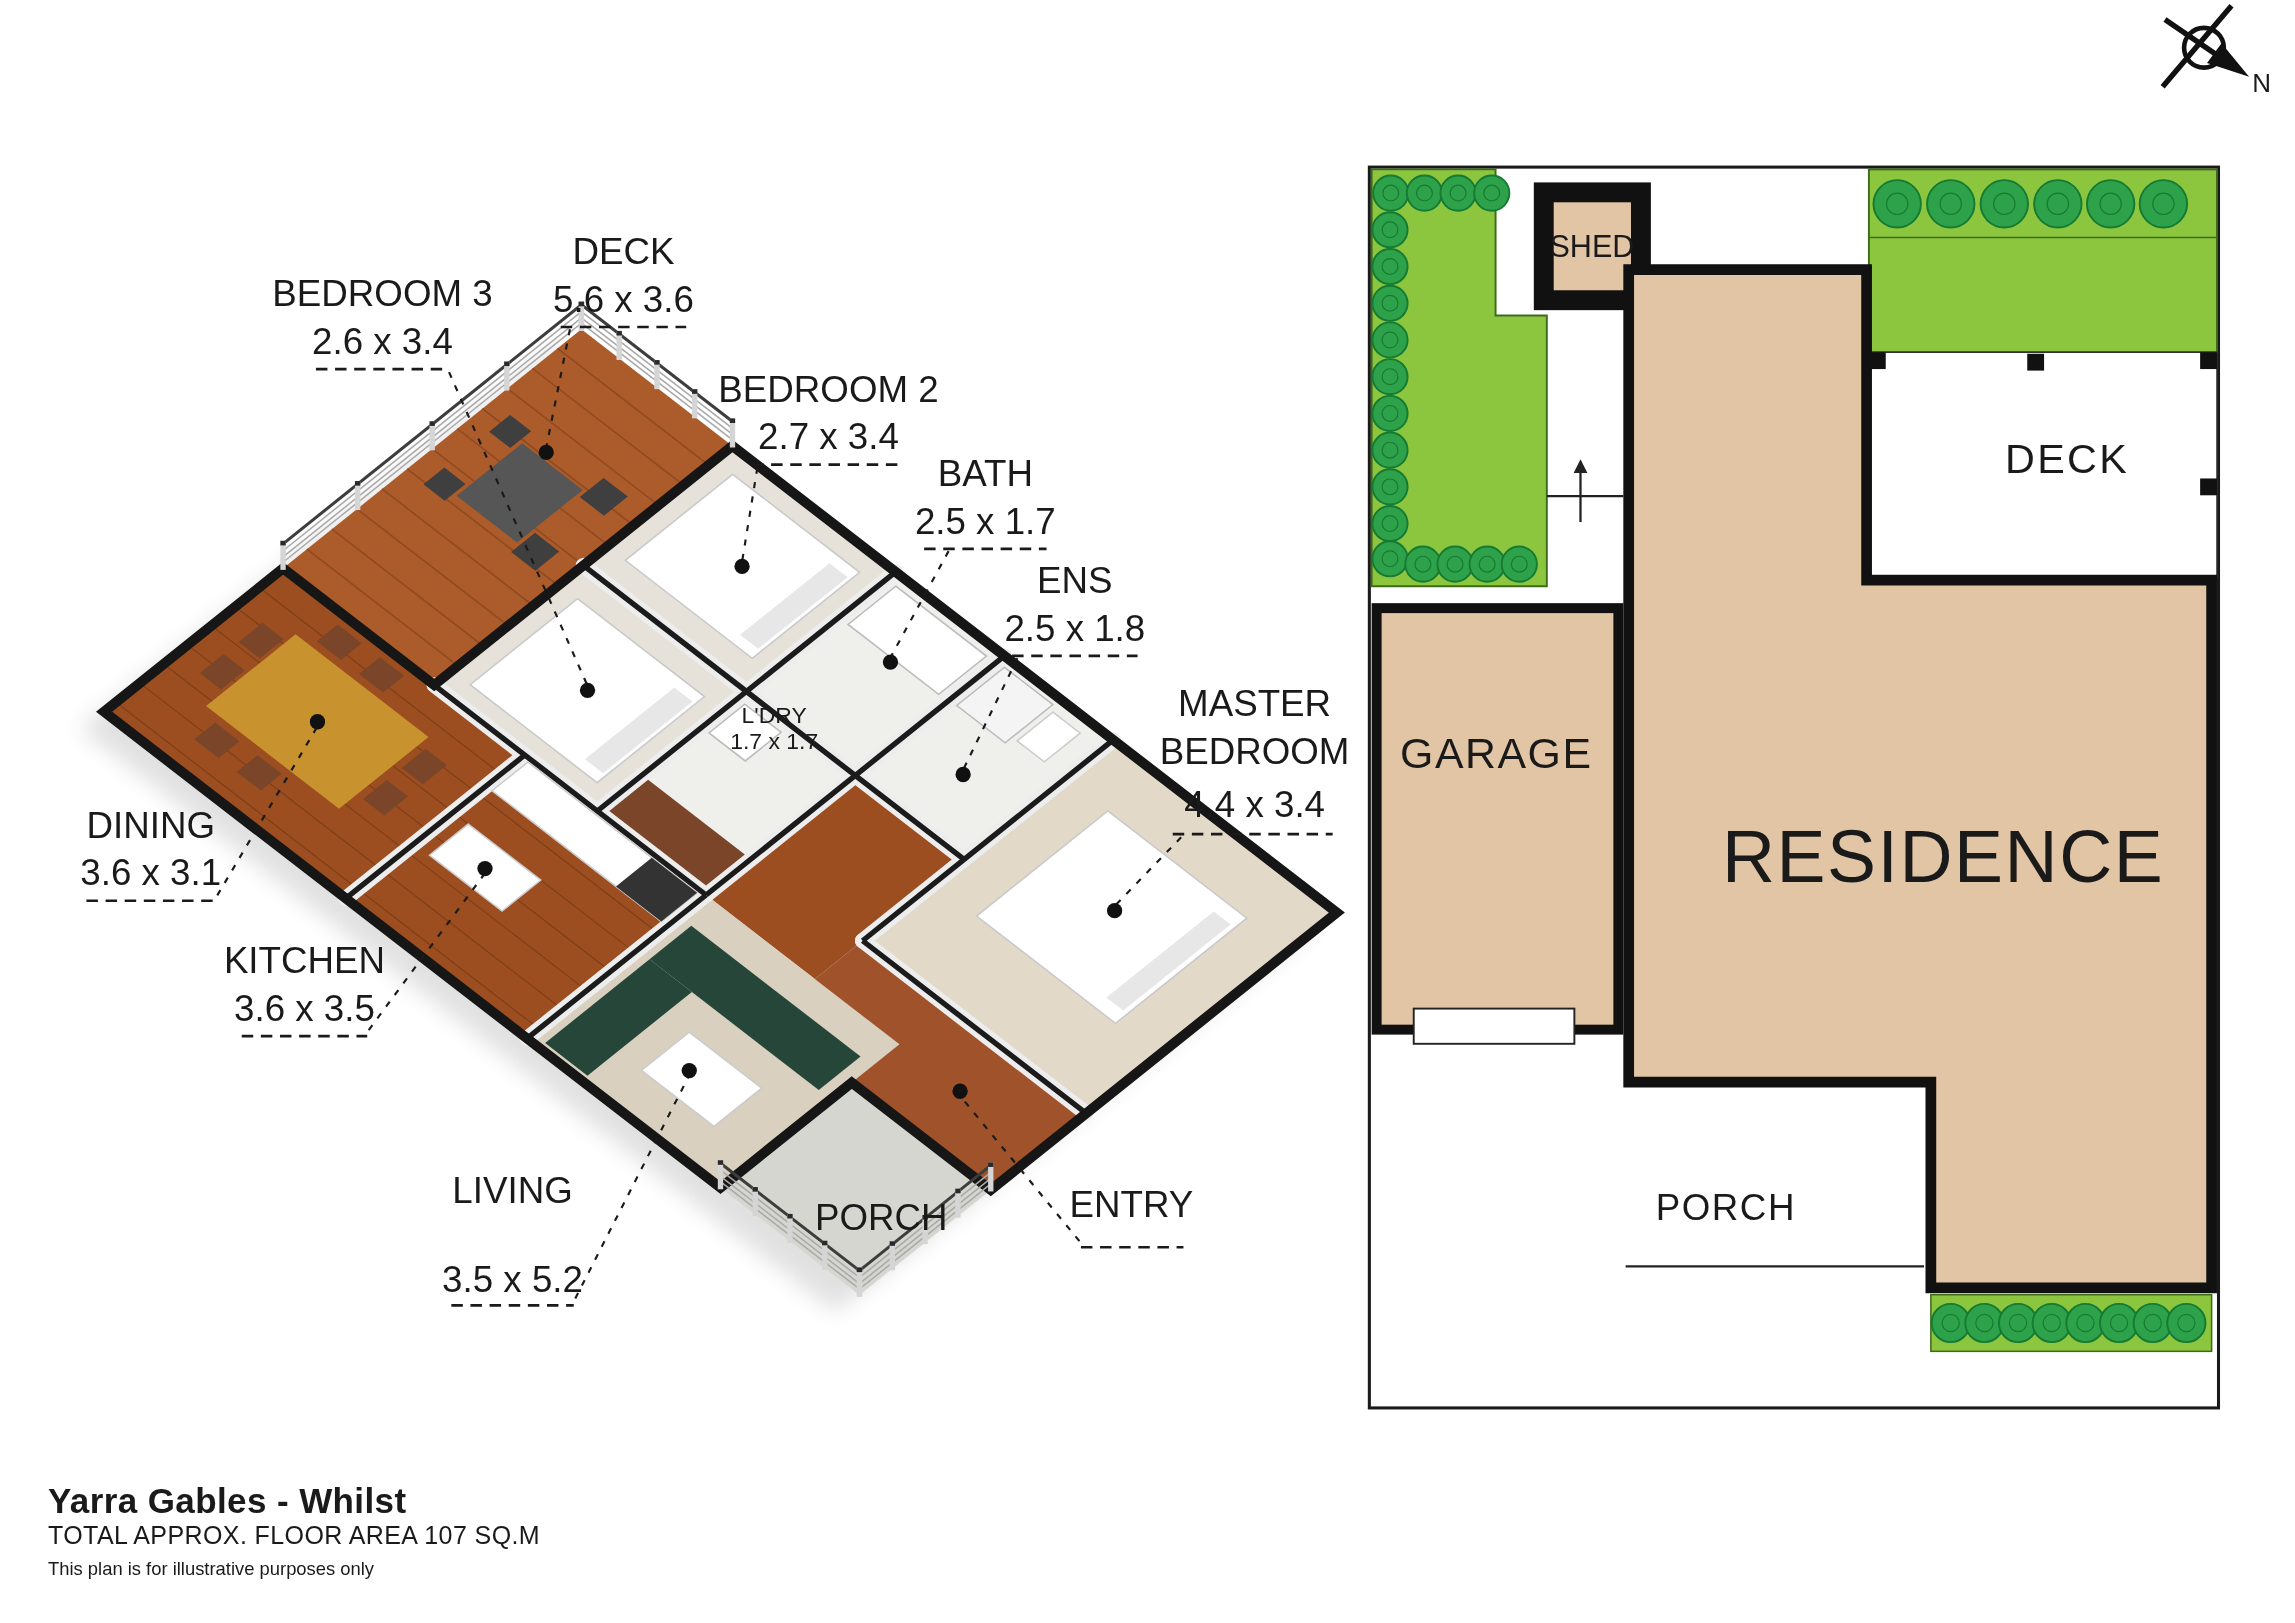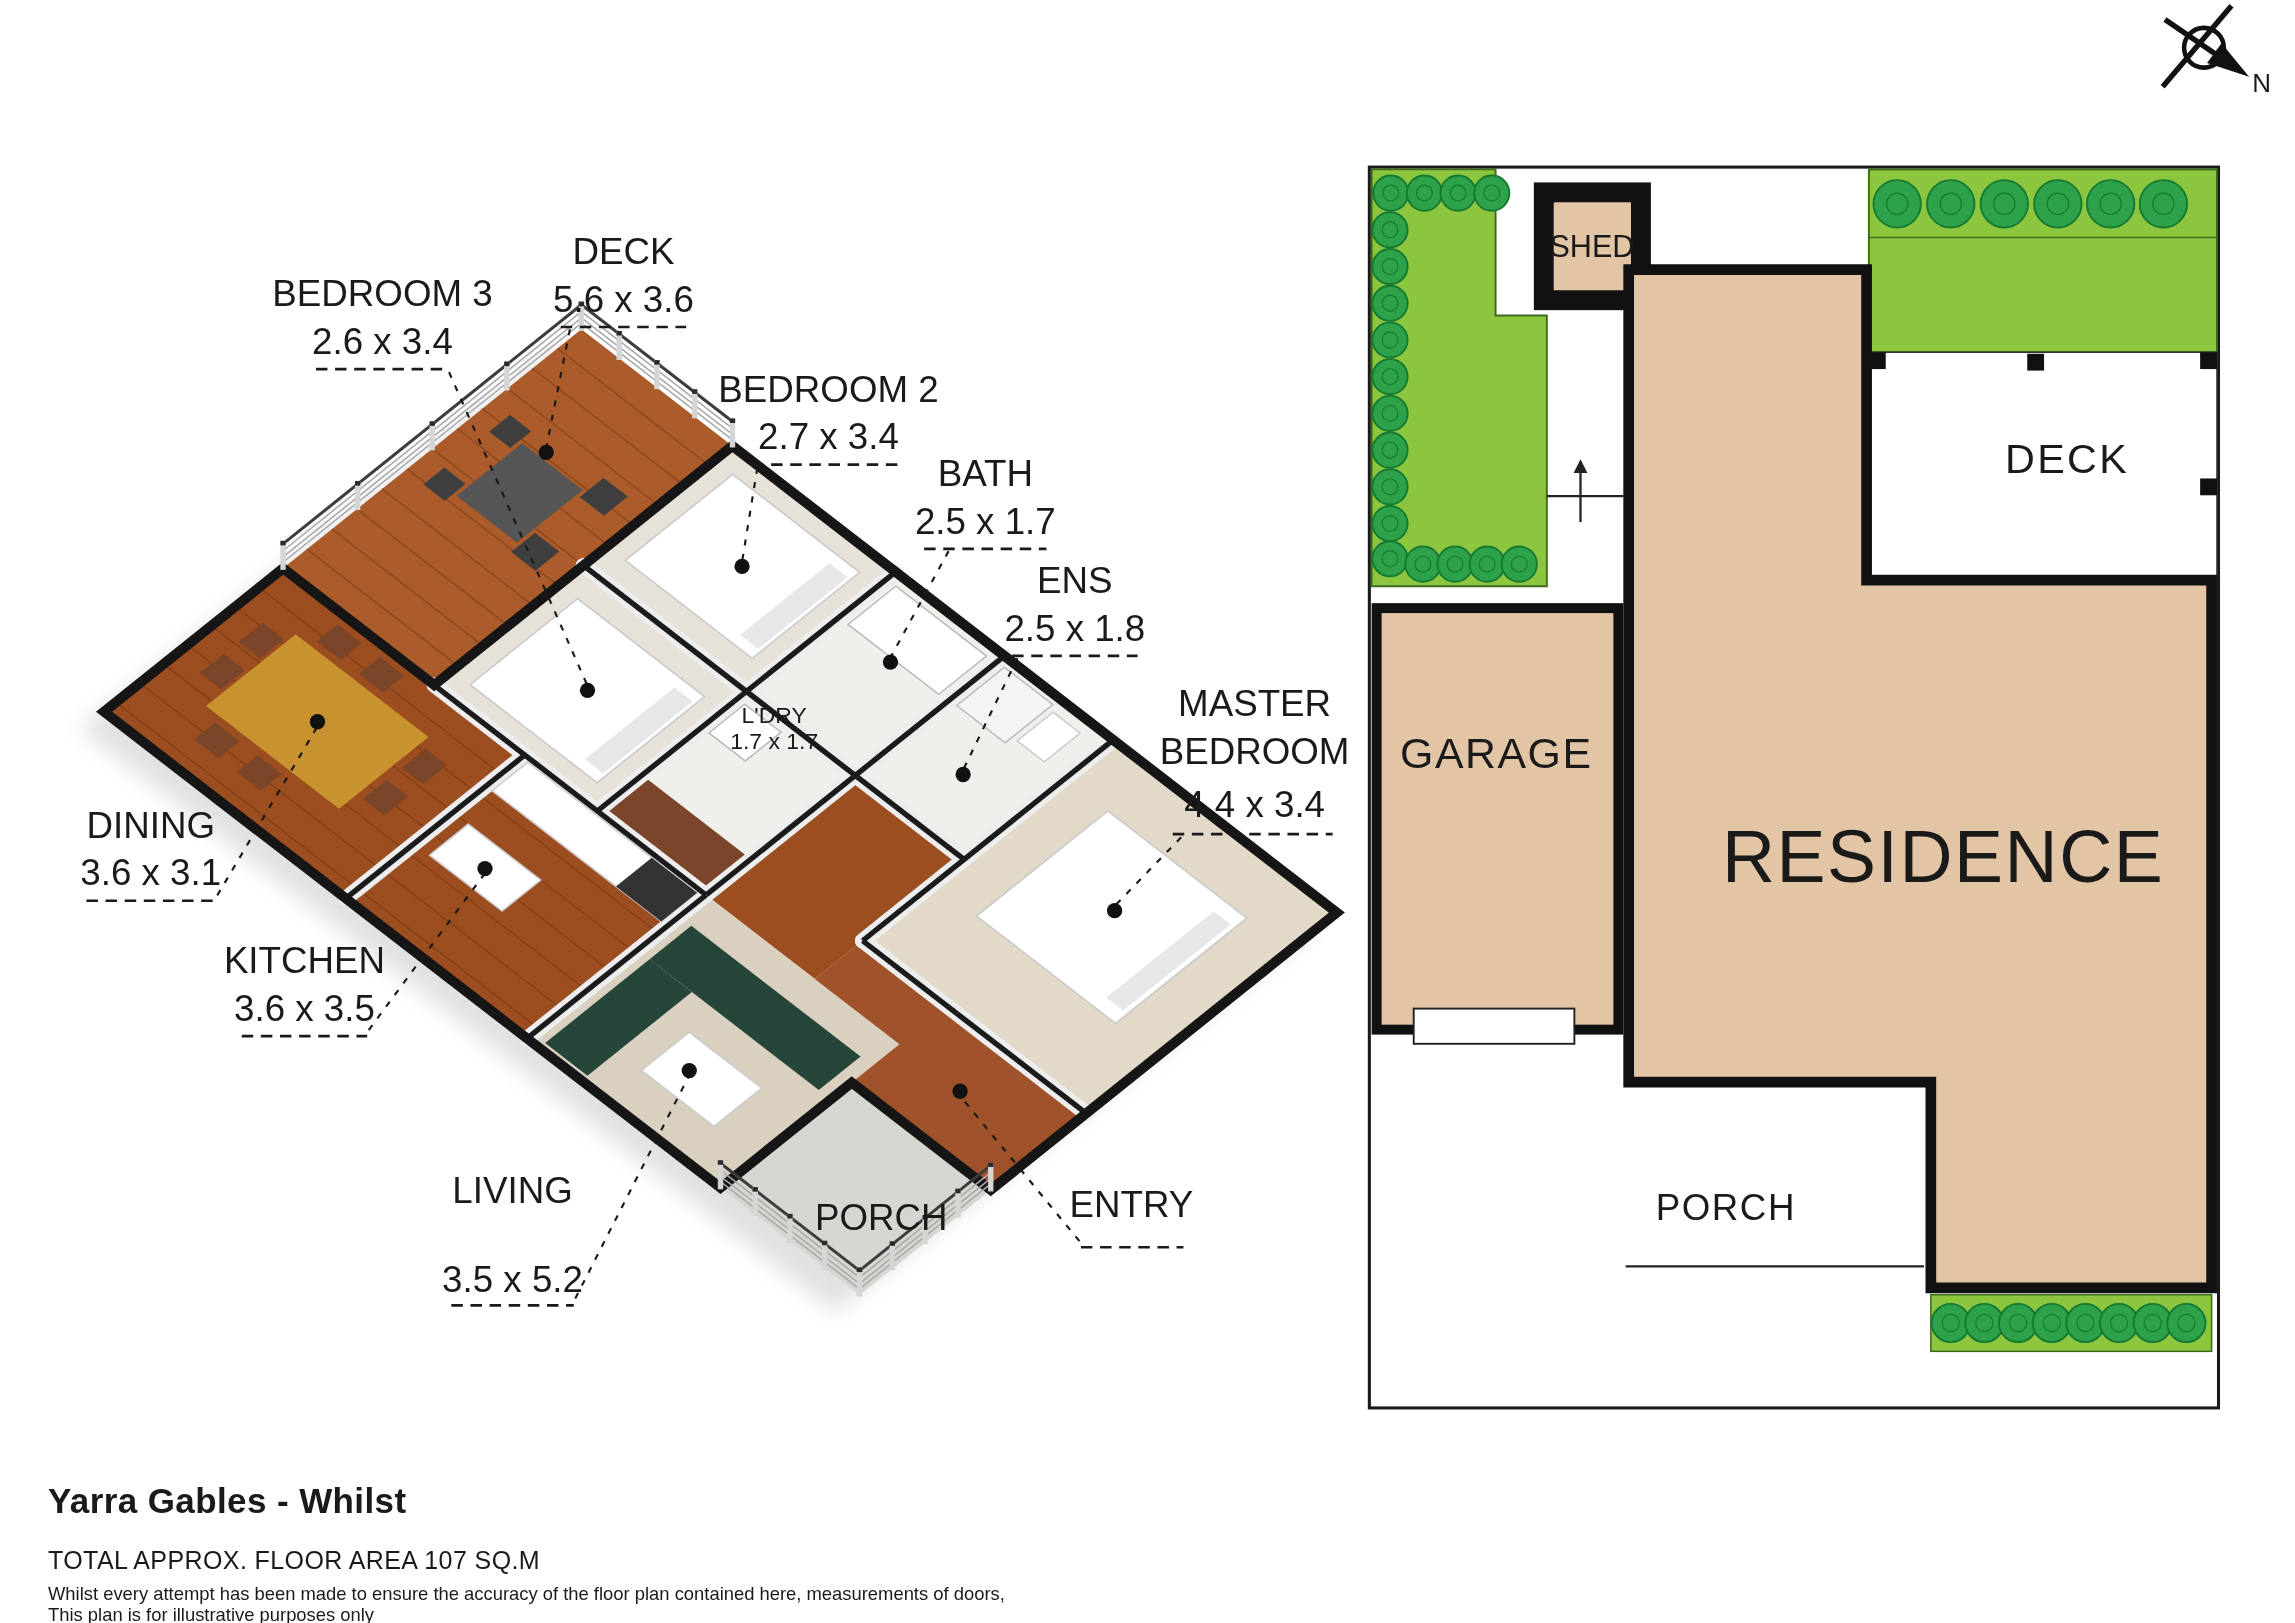--- a/index.html
+++ b/index.html
@@ -4,21 +4,21 @@
 <style>
   * { margin:0; padding:0; box-sizing:border-box; }
   html,body { background:#ffffff; }
   body { width:2295px; height:1624px; position:relative; overflow:hidden;
          font-family:"Liberation Sans", sans-serif; color:#1a1a1a; }
   .page { position:absolute; inset:0; }
   svg  { position:absolute; left:0; top:0; }
   svg text { fill:#1a1a1a; font-family:"Liberation Sans", sans-serif; }
   .titleblock { position:absolute; left:48px; top:1481px; width:1377px; }
   .tb-title { font-size:35px; font-weight:bold; letter-spacing:0.4px; }
-  .tb-area  { font-size:25px; margin-top:25px; letter-spacing:0.4px; }
+  .tb-area  { font-size:25px; margin-top:0; letter-spacing:0.4px; }
   .tb-disc  { margin-top:9.2px; font-size:18.4px; line-height:20.7px; }
 </style>
 </head>
 <body>
 
 <div class="page">
   <svg id="scene" width="2295" height="1624" viewBox="0 0 3000 2122">
     <defs>
       <filter id="soft" x="-20%" y="-20%" width="140%" height="140%">
         <feGaussianBlur stdDeviation="14"></feGaussianBlur>
@@ -349,18 +349,17 @@
         <line x1="2830" y1="25" x2="2906" y2="77" stroke="#111" stroke-width="7"></line>
         <polygon points="2940,100 2885,82 2904,56" fill="#111"></polygon>
         <text x="2944" y="120" font-size="34">N</text>
       </g>
   </svg>
 
   <div class="titleblock">
     <div class="tb-title">Yarra Gables - Whilst</div>
     <div class="tb-area">TOTAL APPROX. FLOOR AREA 107 SQ.M</div>
     <div class="tb-disc">
-      <div>Whilst every attempt has been made to ensure the accuracy of the floor plan contained here, measurements of doors,</div>
       <div>This plan is for illustrative purposes only</div>
     </div>
   </div>
 </div>
 
 
 </body></html>

